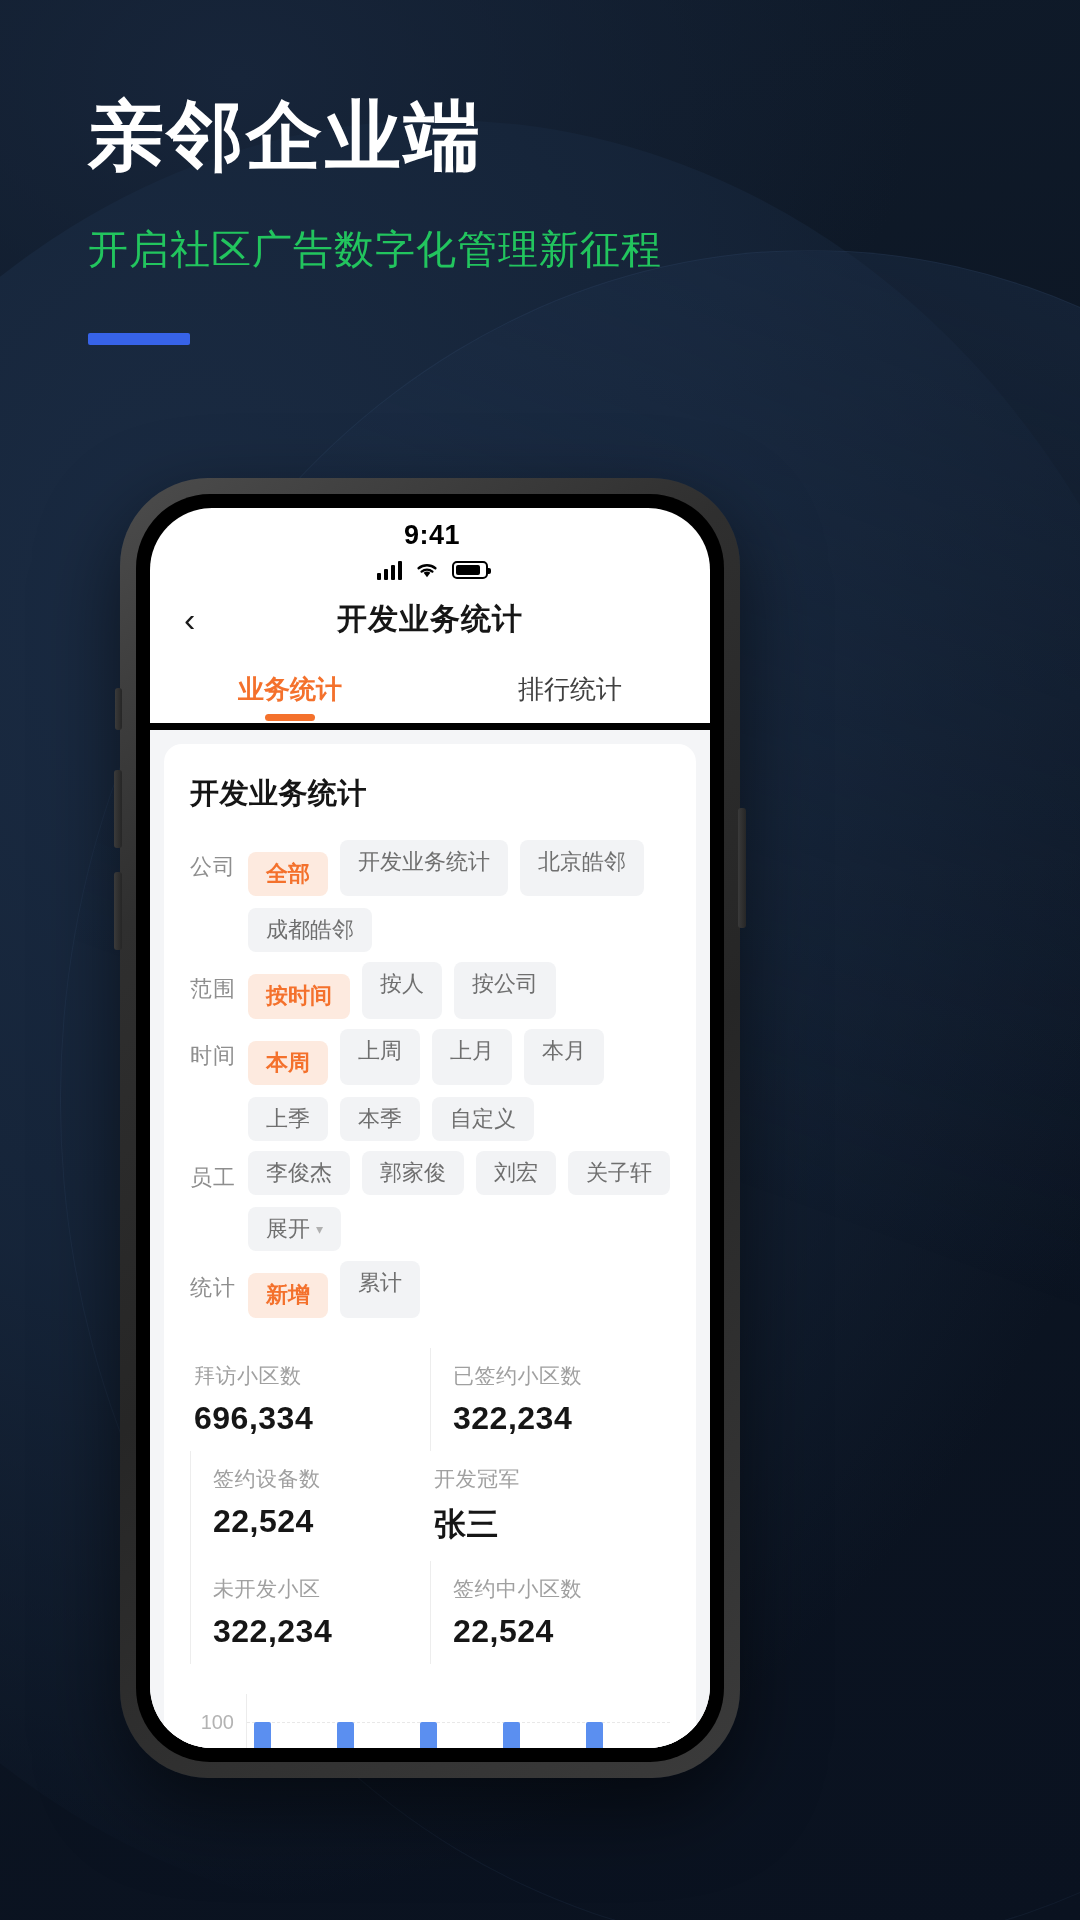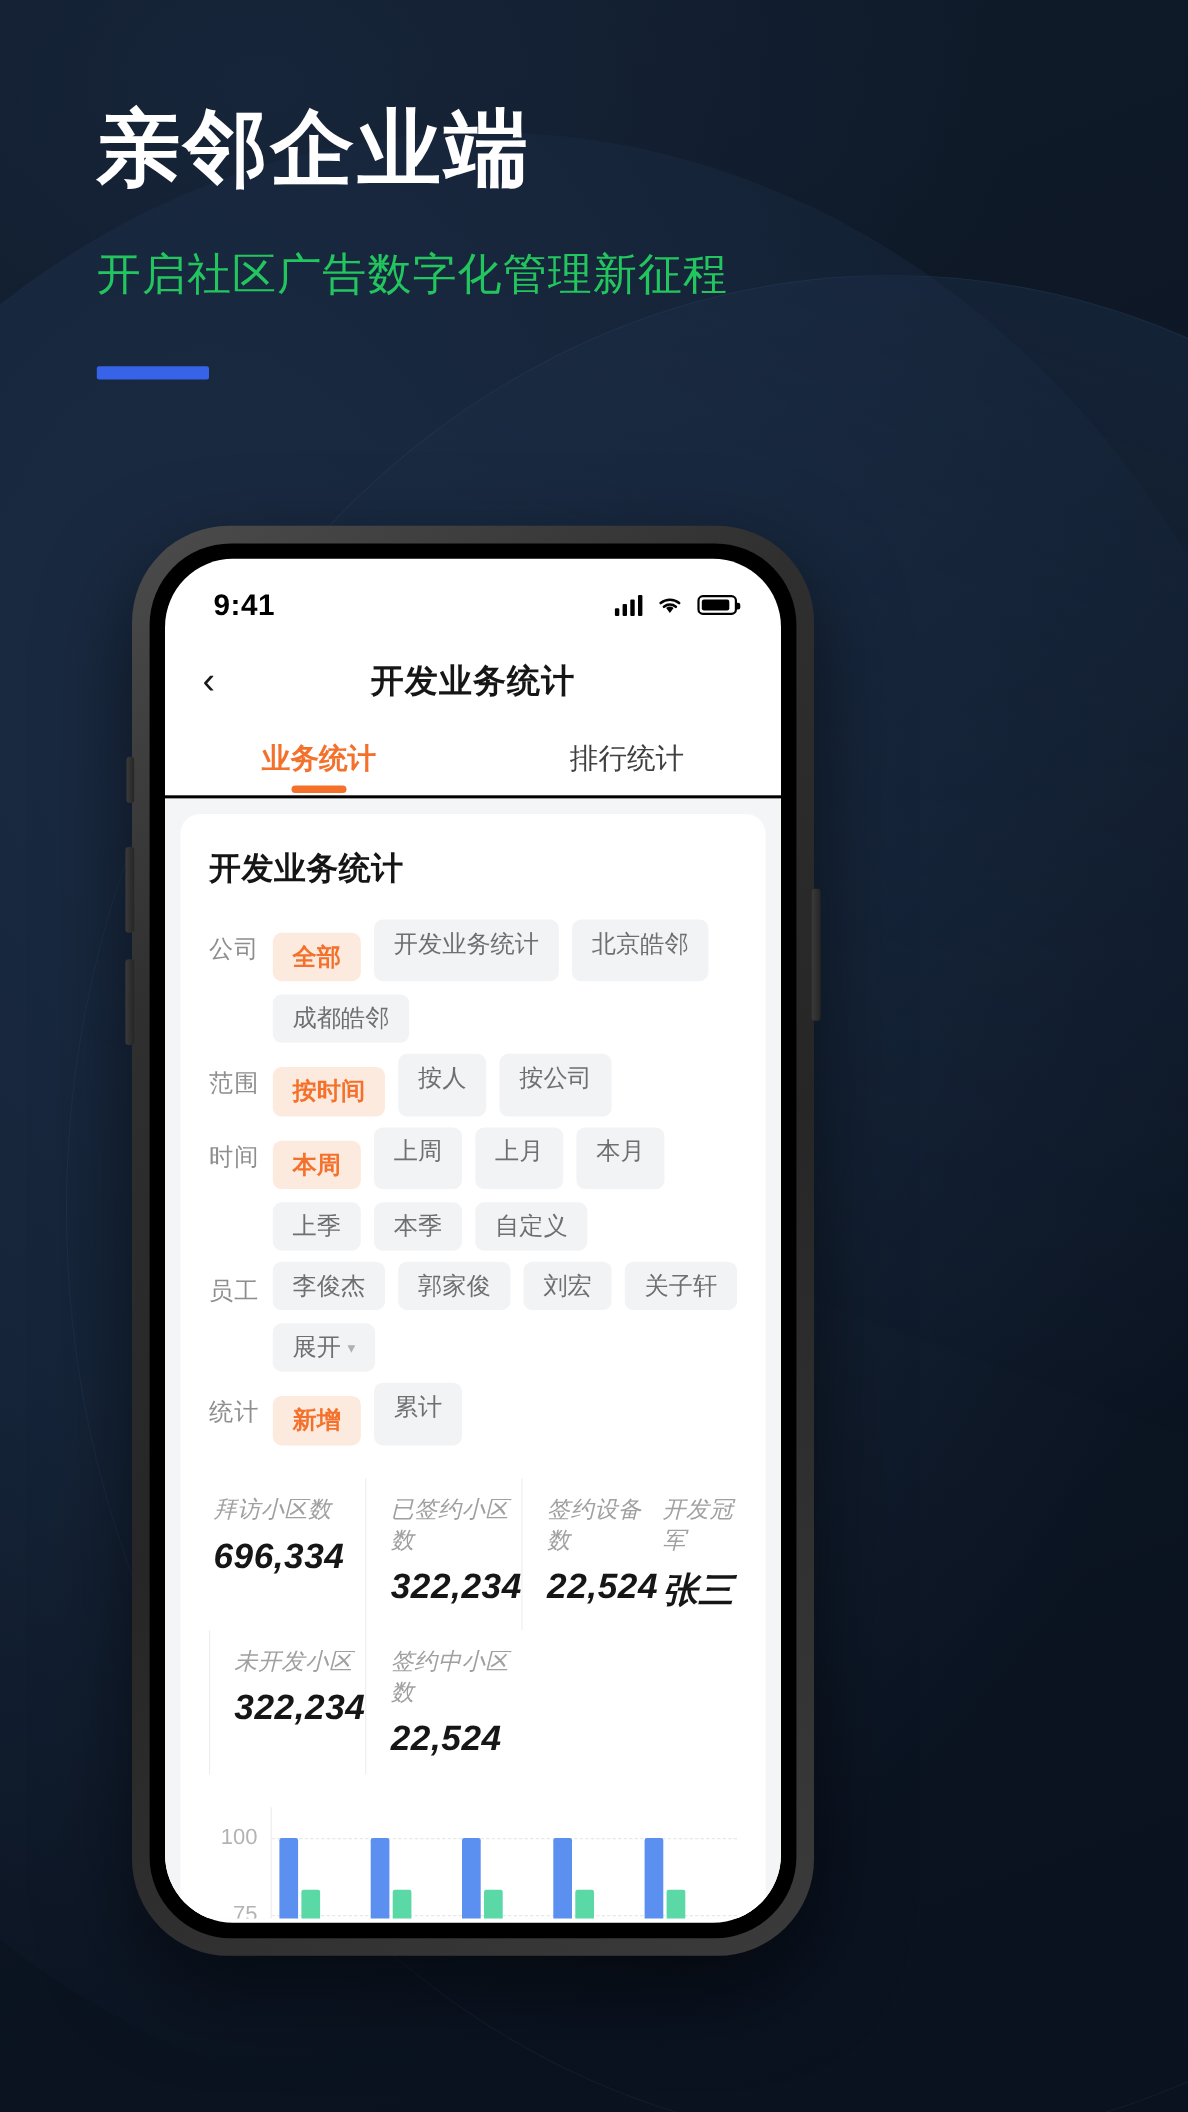--- a/index.html
+++ b/index.html
@@ -91,20 +91,21 @@
   .btn-mute  { left: -5px; top: 210px;  width: 7px; height: 42px; }
   .btn-volup { left: -6px; top: 292px;  width: 8px; height: 78px; }
   .btn-voldn { left: -6px; top: 394px;  width: 8px; height: 78px; }
   .btn-power { right: -6px; top: 330px; width: 8px; height: 120px; }
 
   
   .statusbar {
     height: 72px;
     display: flex; align-items: center; justify-content: space-between;
     padding: 12px 40px 0 44px;
+    flex-direction: column;
   }
   .sb-time { font-size: 27px; font-weight: 700; color: #000; letter-spacing: .5px; }
   .sb-icons { display: flex; align-items: center; gap: 12px; }
   .sig { display: flex; align-items: flex-end; gap: 3px; height: 20px; }
   .sig i { width: 4px; background: #000; border-radius: 1px; display: block; }
   .sig i:nth-child(1) { height: 7px; }
   .sig i:nth-child(2) { height: 11px; }
   .sig i:nth-child(3) { height: 15px; }
   .sig i:nth-child(4) { height: 19px; }
   .batt {
@@ -133,21 +134,21 @@
     position: absolute; left: 0; right: 0; text-align: center;
     font-size: 30px; font-weight: 700; color: #161616;
     letter-spacing: 1px;
     pointer-events: none;
   }
 
   
   .tabs {
     display: flex; background: #fff;
     padding: 14px 0 0 0;
-    border-bottom: 3px solid #000000;
+    border-bottom: 7px solid #000000;
   }
   .tab {
     flex: 1; text-align: center;
     font-size: 26px; color: #404040;
     padding-bottom: 16px;
     position: relative;
   }
   .tab.active { color: #f4712c; font-weight: 700; }
   .tab.active::after {
     content: ""; position: absolute;
@@ -196,23 +197,22 @@
   }
   .chip.active { background: #fdeadf; color: #f4712c; font-weight: 700; margin-top: 12px; }
   .chip .caret {
     font-size: 14px; margin-left: 6px; color: #b0b0b0;
     position: relative; top: -2px;
   }
 
   
   .stats {
     display: grid;
-    grid-template-columns: 1fr 1fr 1fr 1fr;
+    grid-template-columns: 1fr 1fr;
     padding: 20px 0 8px 0;
-    font-style: italic;
   }
   .stat {
     padding: 14px 0 14px 4px;
     border-left: 1px solid #ededed;
     padding-left: 22px;
   }
   .stat:nth-child(3n+1) { border-left: none; padding-left: 4px; }
   .stat-label { font-size: 21px; color: #a0a0a0; margin-bottom: 10px; letter-spacing: .5px; }
   .stat-value { font-size: 32px; font-weight: 700; color: #161616; letter-spacing: .5px; }
 

